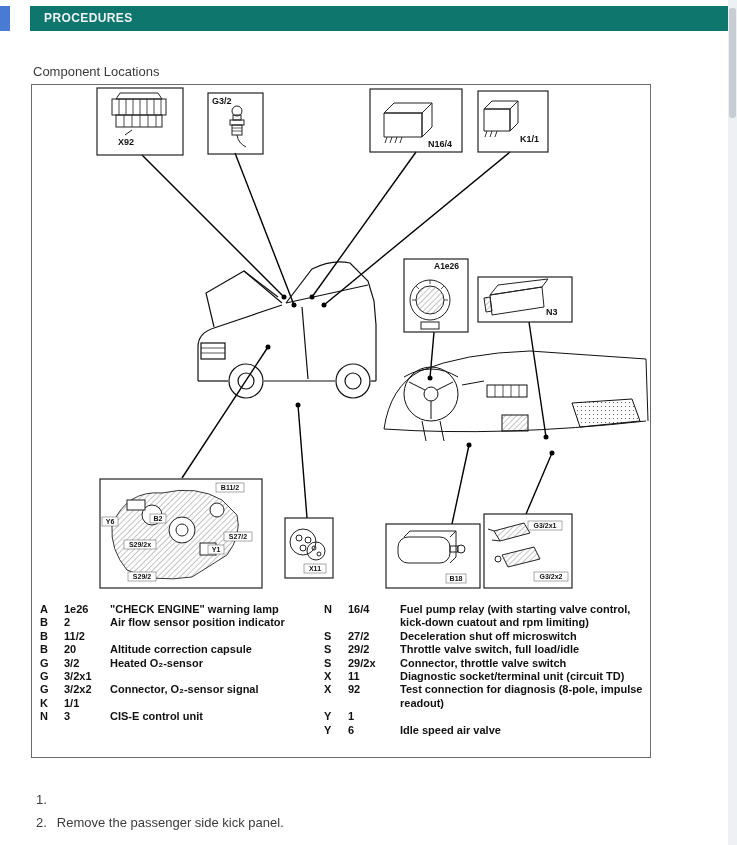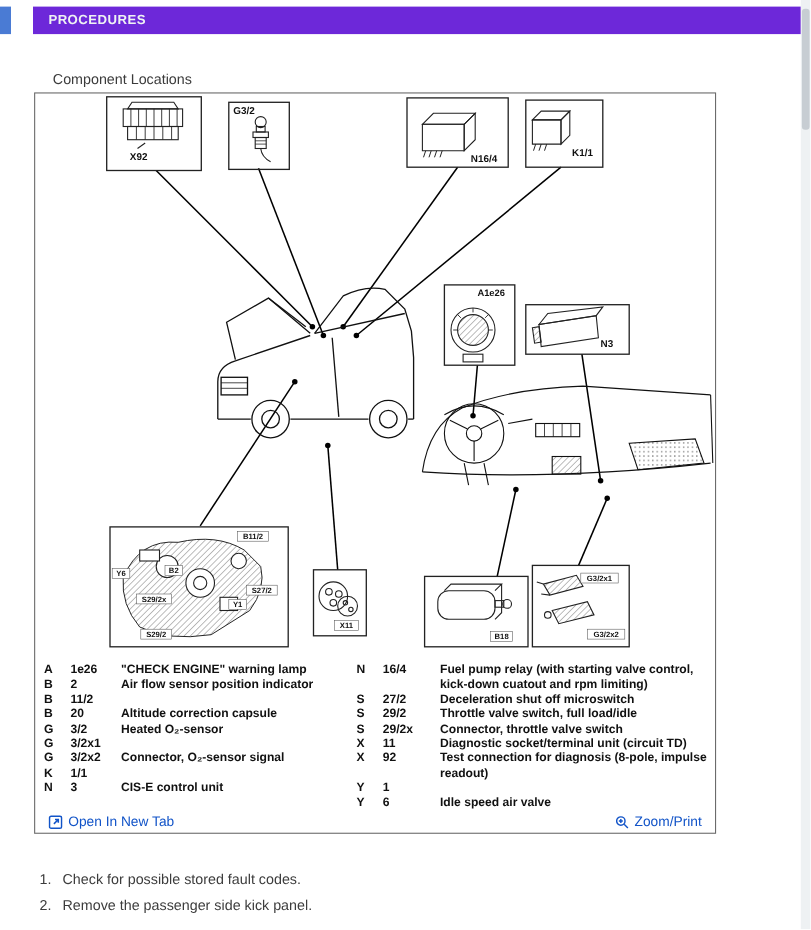--- a/index.html
+++ b/index.html
@@ -6,31 +6,31 @@
   html,body { background:#fff; }
   .page {
     position:relative; width:737px; height:845px; background:#ffffff;
     font-family:"Liberation Sans", sans-serif; overflow:hidden;
   }
   .left-accent {
     position:absolute; left:0; top:6px; width:10px; height:25px; background:#4a7bd4;
   }
   .header-bar {
     position:absolute; left:30px; top:6px; width:698px; height:25px;
-    background:#6d28d9; color:#eef2f4; font-size:12px; font-weight:bold;
+    background:#0f766e; color:#eef2f4; font-size:12px; font-weight:bold;
     letter-spacing:0.4px; line-height:25px; padding-left:14px;
   }
   .scroll-track {
     position:absolute; right:0; top:0; width:9px; height:845px; background:#eef1f3;
   }
   .scroll-thumb {
     position:absolute; right:1px; top:8px; width:7px; height:110px; background:#c7cdd3; border-radius:3px;
   }
   .section-title {
-    position:absolute; left:48px; top:64px; font-size:13px; color:#3b3b3b;
+    position:absolute; left:33px; top:64px; font-size:13px; color:#3b3b3b;
   }
   .diagram-panel {
     position:absolute; left:31px; top:84px; width:620px; height:674px;
     border:1px solid #6b6b6b; background:#fff;
   }
   .diagram-svg { position:absolute; left:0; top:0; }
   svg text { font-family:"Liberation Sans", sans-serif; font-weight:bold; fill:#111; }
   .lbl9 { font-size:9px; }
   .lbl8 { font-size:8.5px; }
   .chip-t { font-size:7px; text-anchor:middle; }
@@ -396,44 +396,25 @@
             <span>1</span>
         </div>
         <div class="legend-row">
           <span>Y</span>
             <span>6</span>
             <span>Idle speed air valve</span>
         </div>
       </div>
     </div>
 
-    <div class="box-links">
-      <span class="link">
-        <svg width="13" height="13" viewBox="0 0 13 13" fill="none" stroke="#1254c8" stroke-width="1.4">
-          <rect x="1" y="1" width="11" height="11" rx="1.5"></rect>
-          <path d="M5,8 L9,4 M6,4 L9,4 L9,7"></path>
-        </svg>
-        <span>Open In New Tab</span>
-      </span>
-      <span class="link">
-        <svg width="13" height="13" viewBox="0 0 13 13" fill="none" stroke="#1254c8" stroke-width="1.3">
-          <circle cx="5.4" cy="5.4" r="3.8"></circle>
-          <line x1="8.4" y1="8.4" x2="11.8" y2="11.8"></line>
-          <line x1="3.6" y1="5.4" x2="7.2" y2="5.4"></line>
-          <line x1="5.4" y1="3.6" x2="5.4" y2="7.2"></line>
-        </svg>
-        <span>Zoom/Print</span>
-      </span>
-    </div>
   </div>
 
   <div class="steps">
     <div class="step-row">
       <span>1.</span>
-      <span>Check for possible stored fault codes.</span>
     </div>
     <div class="step-row">
       <span>2.</span>
       <span>Remove the passenger side kick panel.</span>
     </div>
   </div>
 
 </div>
 
 </body></html>

